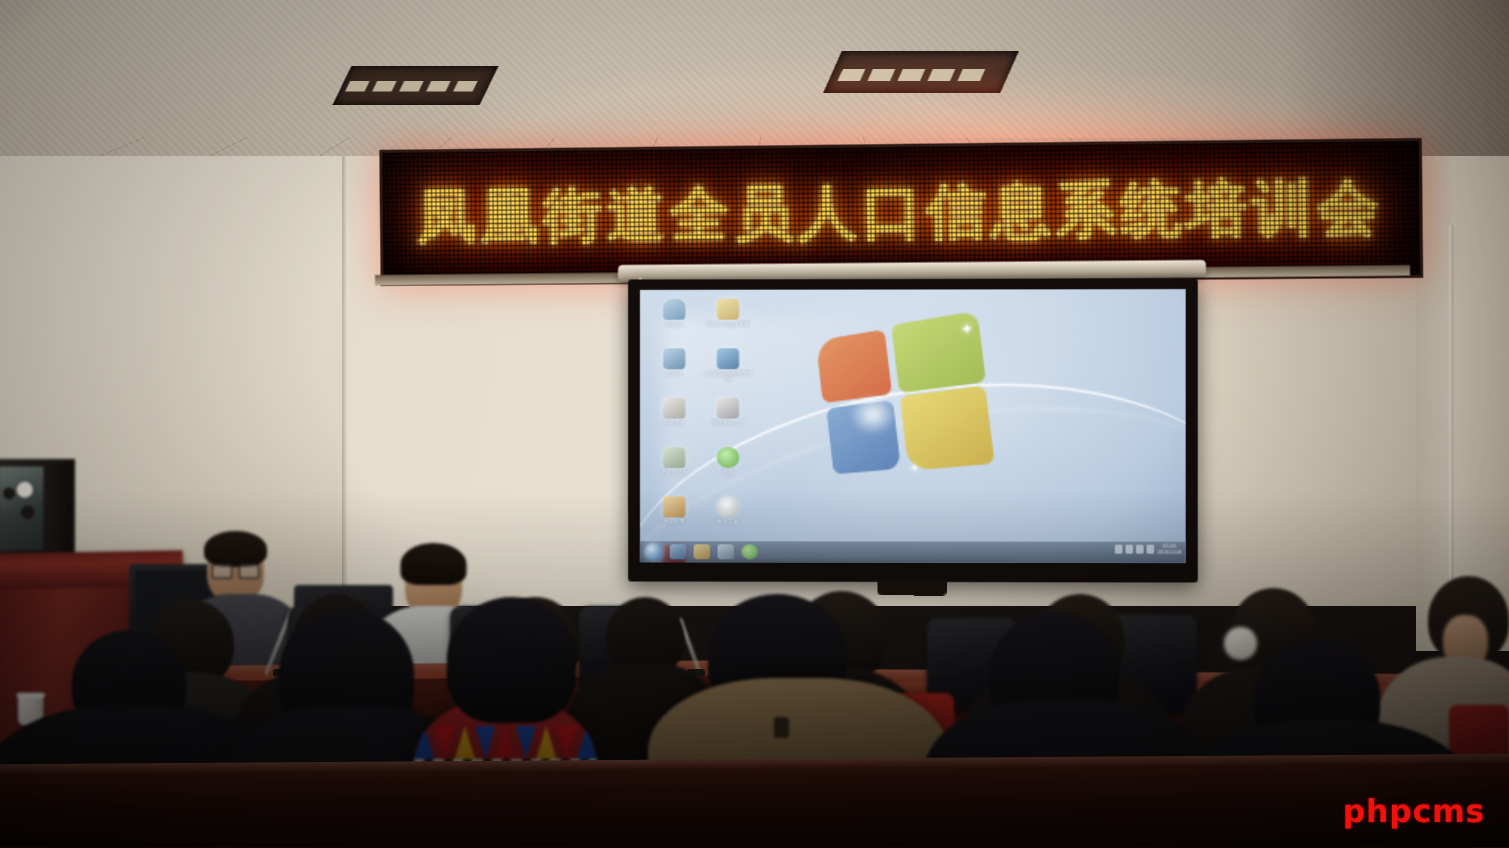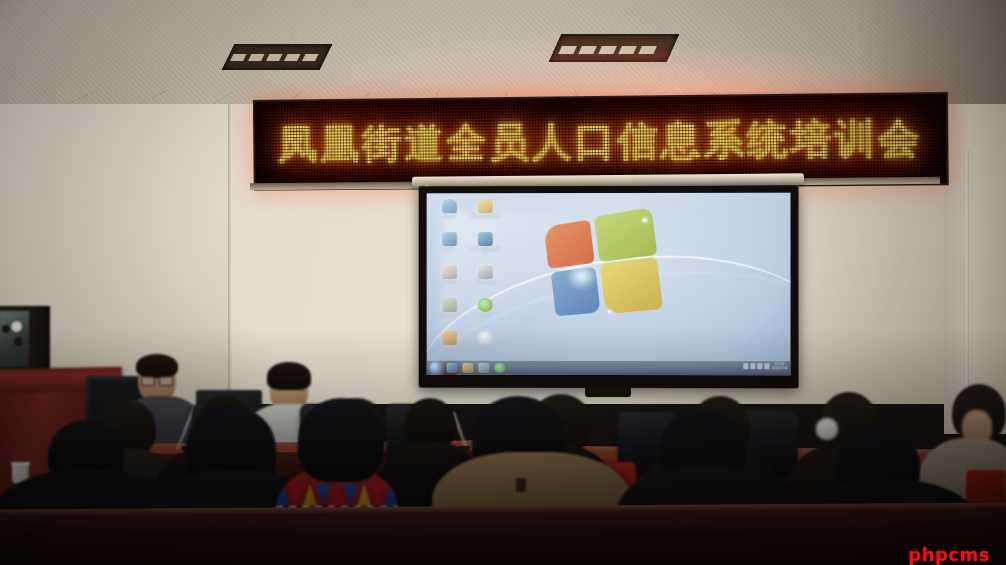--- a/index.html
+++ b/index.html
@@ -420,23 +420,23 @@
     position:absolute;inset:0;
     background:
       radial-gradient(ellipse 760px 480px at 50% 42%,rgba(0,0,0,0) 38%,rgba(0,0,0,.30) 78%,rgba(0,0,0,.62) 100%),
       linear-gradient(180deg,rgba(0,0,0,0) 58%,rgba(0,0,0,.55) 100%);
     pointer-events:none;z-index:60;
   }
   .blurlayer{filter:blur(1.1px);}
 
   
   .watermark{
-    position:absolute;right:16px;bottom:0;
+    position:absolute;right:16px;bottom:12px;
     font-family:"DejaVu Sans","Liberation Sans",sans-serif;
-    font-weight:bold;font-size:18px;letter-spacing:.5px;
+    font-weight:bold;font-size:21px;letter-spacing:.5px;
     color:#f0100c;
     text-shadow:0 0 2px rgba(255,0,0,.6);
     z-index:70;
   }
 </style>
 </head>
 <body>
 
 <div id="scene">
 

